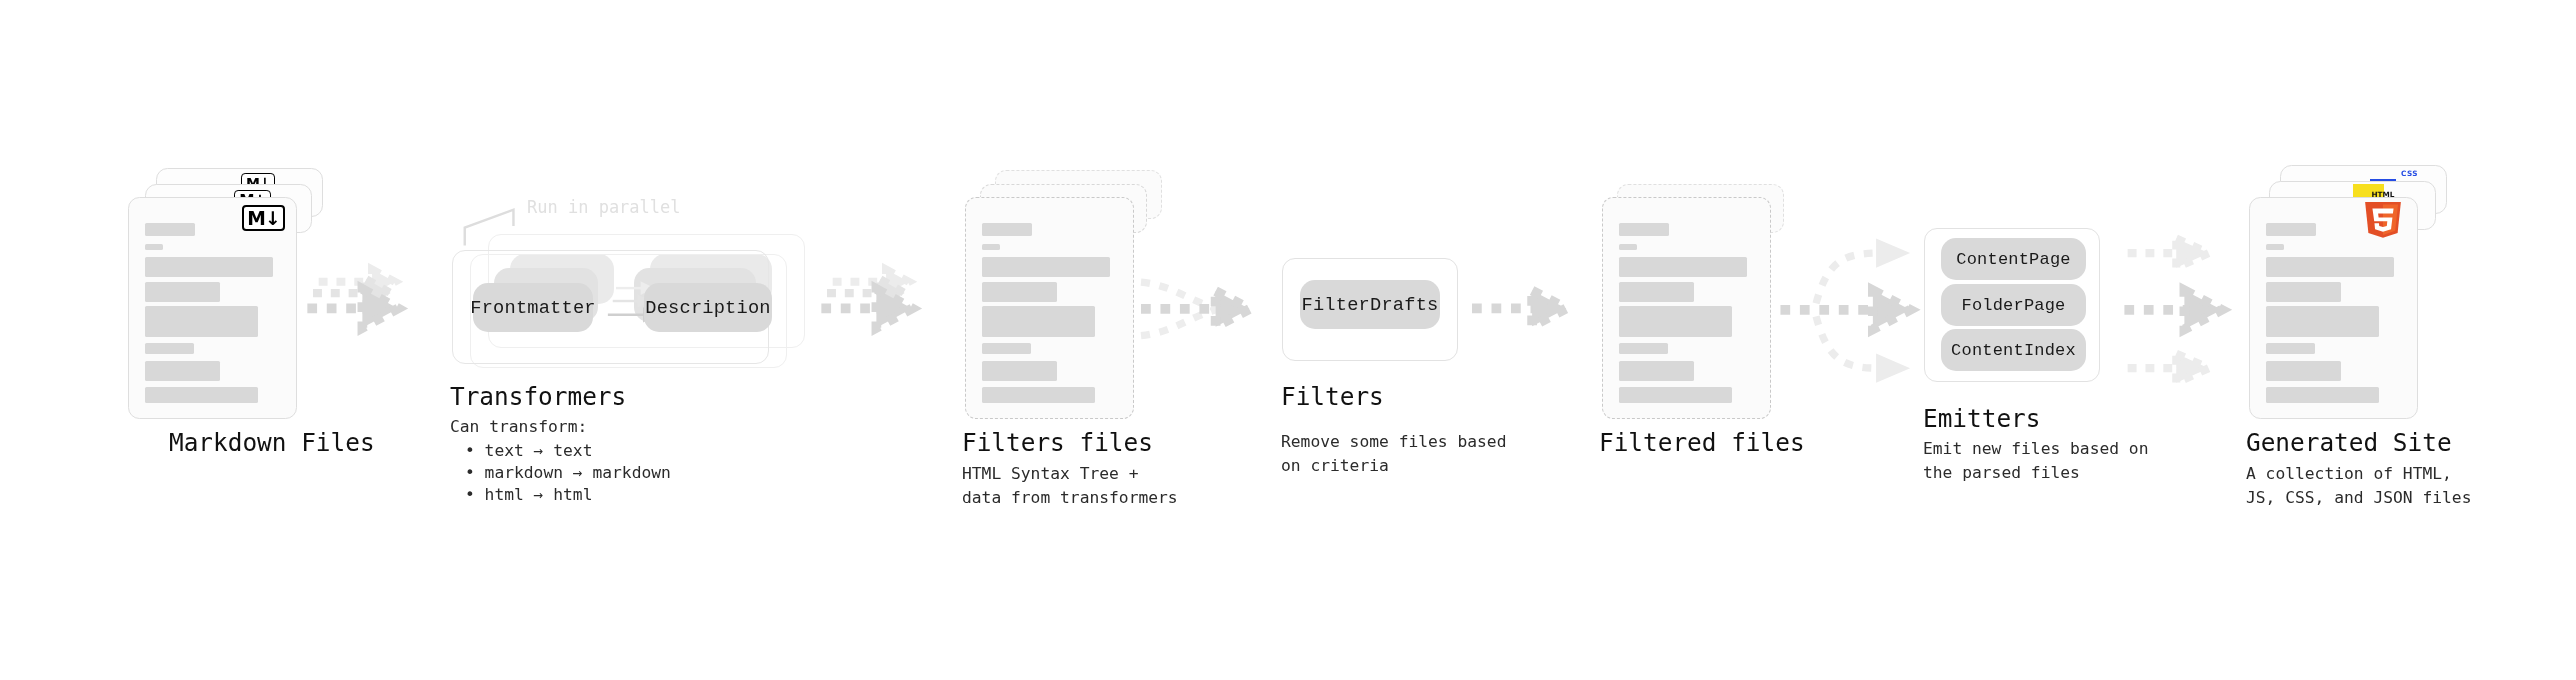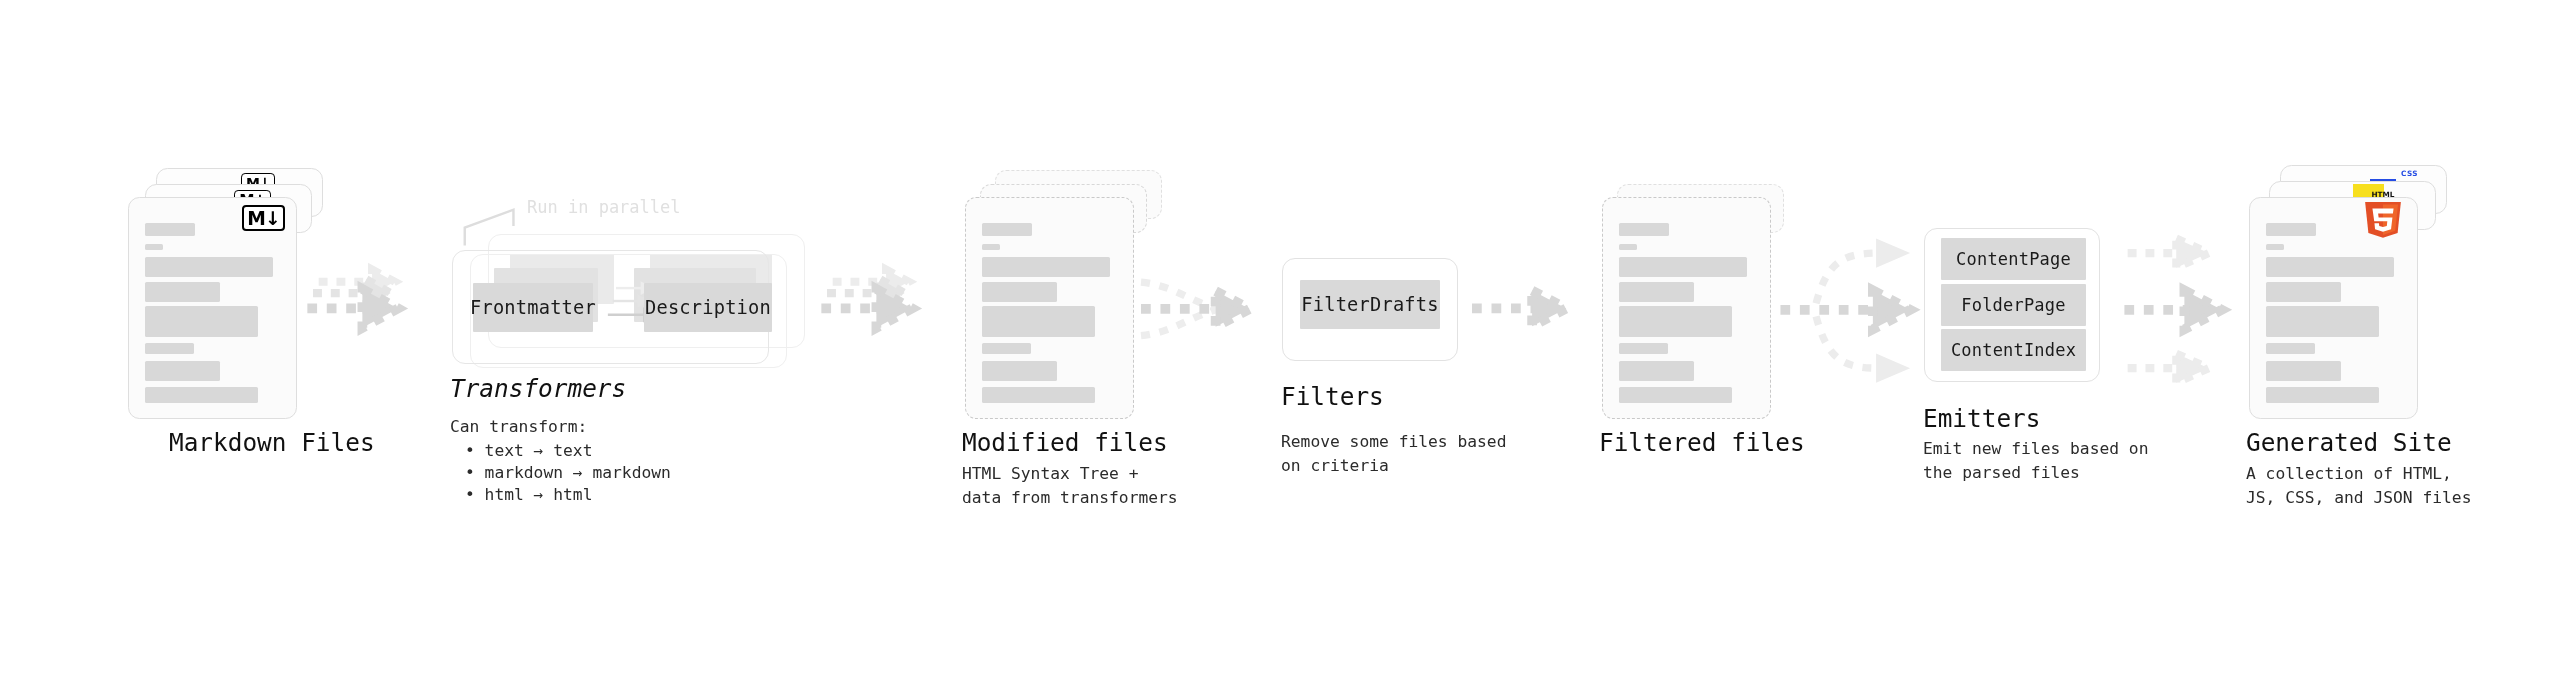--- a/index.html
+++ b/index.html
@@ -30,27 +30,28 @@
     background:#ffffff;
     border:1.6px solid #e2e2e2;
     border-radius:13px;
     box-sizing:border-box;
   }
   .groupbox.faint{border-color:#efefef;background:transparent;}
 
   .pill{
     position:absolute;
     background:#d9d9d9;
-    border-radius:1px;
+    border-radius:15px;
     box-sizing:border-box;
     display:flex;align-items:center;justify-content:center;
     color:#1a1a1a;
     font-size:18.7px;
     letter-spacing:0.2px;
     white-space:nowrap;
+    font-family:Liberation Mono, monospace;
   }
   .pill.faint1{background:#e2e2e2;color:transparent;}
   .pill.faint2{background:#eaeaea;color:transparent;}
 
   
   .title{
     position:absolute;
     color:#111111;
     font-size:24.4px;
     white-space:nowrap;
@@ -162,21 +163,21 @@
       <g stroke="#cfcfcf" stroke-width="3" fill="#cfcfcf">
         <line x1="8" y1="43" x2="55" y2="43"></line>
         <polygon points="53,36 67,43 53,50"></polygon>
       </g>
     </svg>
 
     <div class="groupbox" style="left:452px;top:250px;width:317px;height:114px;border-color:#e6e6e6;background:transparent;"></div>
     <div class="pill" style="left:473px;top:283px;width:120px;height:49px;">Frontmatter</div>
     <div class="pill" style="left:644px;top:283px;width:128px;height:49px;">Description</div>
 
-    <div class="title" style="left:450px;top:374px;font-style:italic;">Transformers</div>
+    <div class="title" style="left:450px;top:382px;">Transformers</div>
     <div class="sub" style="left:450px;top:415px;">Can transform:</div>
     <div class="sub" style="left:465px;top:439px;">• text → text</div>
     <div class="sub" style="left:465px;top:461px;">• markdown → markdown</div>
     <div class="sub" style="left:465px;top:483px;">• html → html</div>
   </div>
 
   <svg width="114" height="89" style="left:821px;top:268px;" viewBox="0 0 140 110">
     <g stroke="#ececec" stroke-width="10" stroke-dasharray="11 11" fill="#ececec">
       <line x1="14" y1="17" x2="84" y2="17"></line>
       <polygon points="80,2 108,17 80,32"></polygon>
@@ -197,21 +198,21 @@
     <div class="card dashed" style="left:965px;top:197px;width:169px;height:222px;">
       <div class="bar" style="left:16.3px;top:25px;width:50px;height:13px;"></div>
       <div class="bar" style="left:16.3px;top:46px;width:18px;height:5.7px;"></div>
       <div class="bar" style="left:16.3px;top:59px;width:128px;height:20.3px;"></div>
       <div class="bar" style="left:16.3px;top:84px;width:75px;height:20.3px;"></div>
       <div class="bar" style="left:16.3px;top:108px;width:113px;height:31px;"></div>
       <div class="bar" style="left:16.3px;top:145px;width:49px;height:11.4px;"></div>
       <div class="bar" style="left:16.3px;top:163px;width:75px;height:20.3px;"></div>
       <div class="bar" style="left:16.3px;top:189px;width:113px;height:16.3px;"></div>
     </div>
-    <div class="title" style="left:962px;top:428px;">Modified files</div>
+    <div class="title" style="left:962px;top:428px;">Filters files</div>
     <div class="sub" style="left:962px;top:462px;">HTML Syntax Tree +
 data from transformers</div>
   </div>
 
   <svg width="146" height="98" style="left:1141px;top:264px;" viewBox="0 0 180 120">
     <g fill="none" stroke="#ededed" stroke-width="9" stroke-dasharray="11 12">
       <path d="M0 22 C 40 26, 58 45, 96 55"></path>
       <path d="M0 88 C 40 84, 58 65, 96 55"></path>
     </g>
     <g stroke="#d7d7d7" stroke-width="12" stroke-dasharray="12 12" fill="#d7d7d7">

